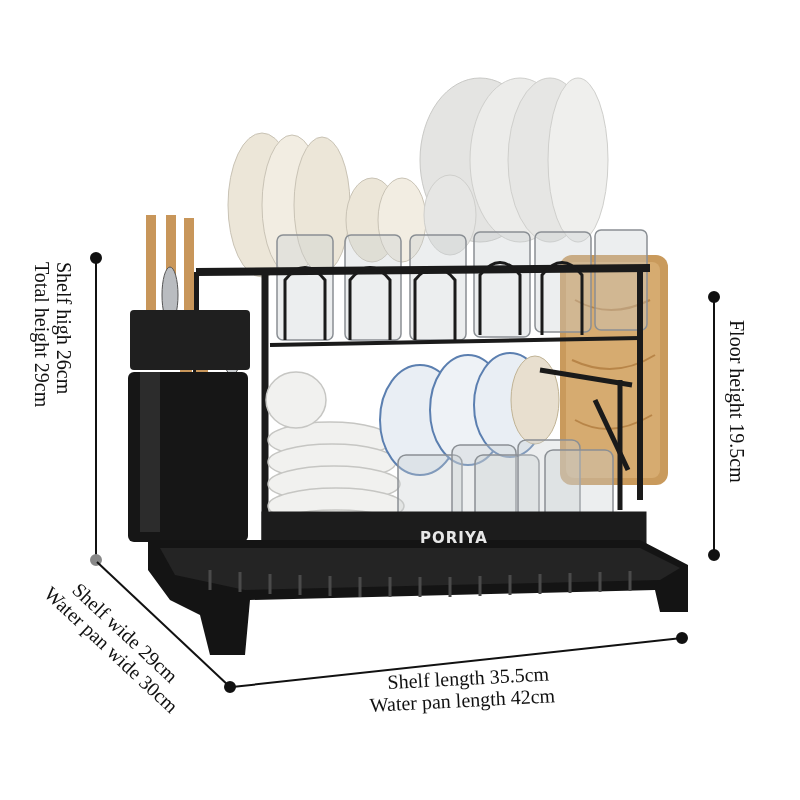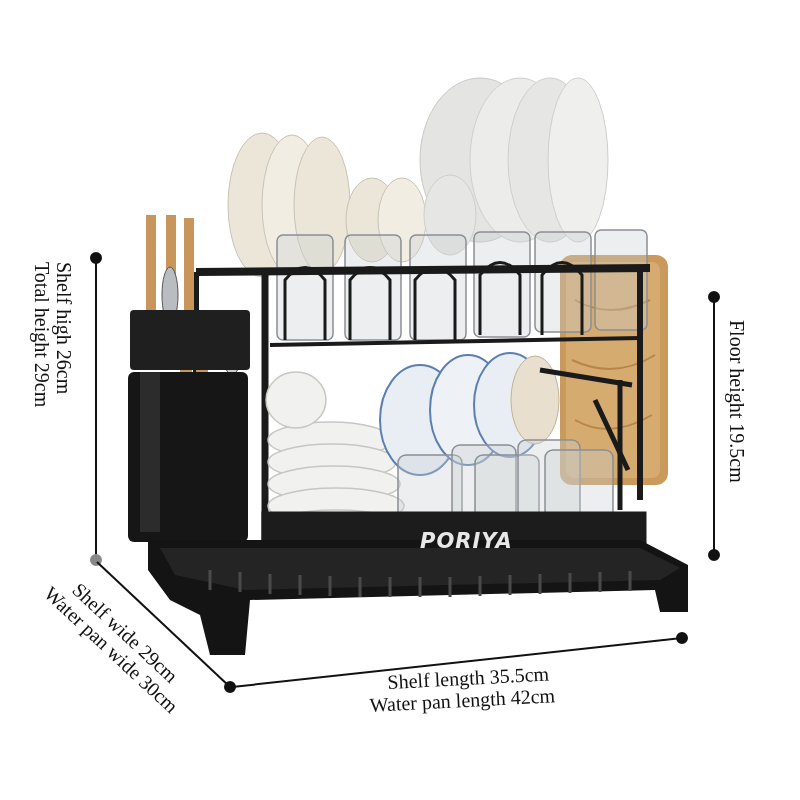--- a/index.html
+++ b/index.html
@@ -114,21 +114,21 @@
     <circle cx="714" cy="555" r="5"></circle>
 
     <line x1="97" y1="562" x2="230" y2="687"></line>
     <circle cx="230" cy="687" r="5"></circle>
 
     <line x1="232" y1="687" x2="682" y2="638"></line>
     <circle cx="682" cy="638" r="5"></circle>
   </g>
 </svg>
 
-<div class="abs" style="left:420px;top:529px;font-family:'DejaVu Sans',sans-serif;font-weight:bold;font-style:italic;font-size:21px;color:#e8e8e8;letter-spacing:1px;text-align:right;">PORIYA</div>
+<div class="abs" style="left:420px;top:529px;font-family:'DejaVu Sans',sans-serif;font-weight:bold;font-size:15px;color:#e8e8e8;letter-spacing:1px;text-align:right;">PORIYA</div>
 
 <div class="abs" style="left:75px;top:262px;transform-origin:0 0;transform:rotate(90deg);">
   <div class="label">Shelf high 26cm</div>
   <div class="label">Total height 29cm</div>
 </div>
 
 <div class="abs" style="left:748px;top:320px;transform-origin:0 0;transform:rotate(90deg);">
   <div class="label">Floor height 19.5cm</div>
 </div>
 

